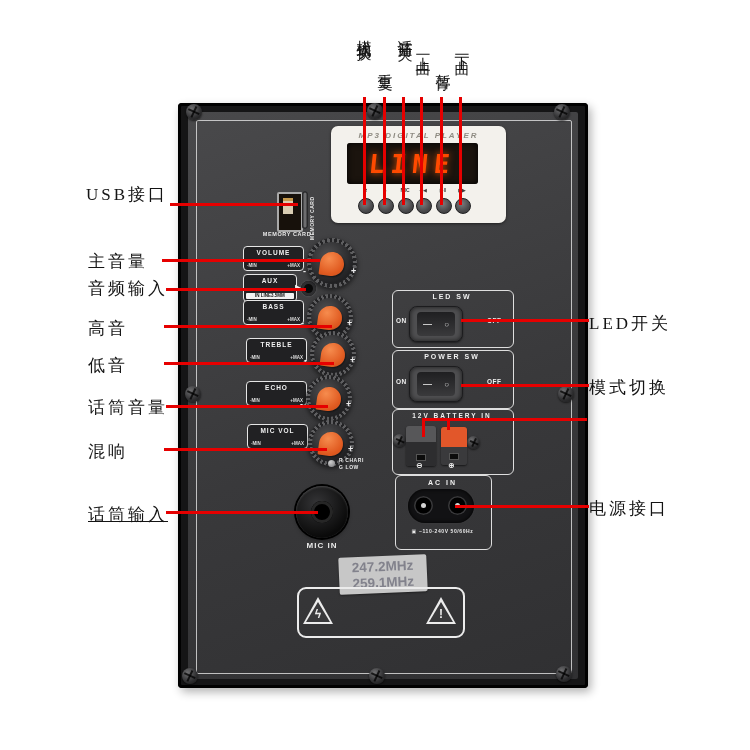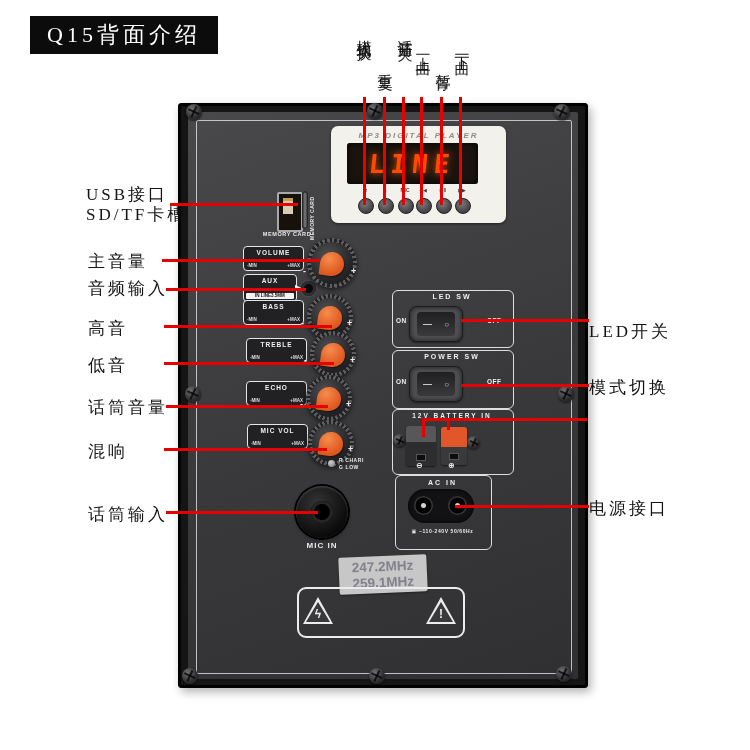--- a/index.html
+++ b/index.html
@@ -126,23 +126,20 @@
   .warn-tri-inner{position:absolute;left:3px;top:5px;width:24px;height:20px;
     clip-path:polygon(50% 0,100% 100%,0 100%);background:#39393b;}
   .warn-glyph{position:absolute;left:0;right:0;bottom:0;text-align:center;color:#ececec;
     font-size:12px;font-weight:bold;line-height:20px;}
 </style>
 </head>
 <body>
 
 <div class="stage">
 
-  <div class="title-box">
-    <span>Q15背面介绍</span>
-  </div>
 
   <div class="panel-outer"></div>
   <div class="panel-inner"></div>
   <div class="pinstripe"></div>
 
   <div class="screw" style="left:186px;top:104px;"></div>
   <div class="screw" style="left:367px;top:103px;"></div>
   <div class="screw" style="left:554px;top:104px;"></div>
   <div class="screw" style="left:185px;top:386px;"></div>
   <div class="screw" style="left:558px;top:386px;"></div>
@@ -327,45 +324,44 @@
   <div class="vlabel" style="left:433px;top:62px;">暂停</div>
   <div class="vlabel" style="left:452px;top:45px;">下一曲</div>
   <div class="redline-v" style="left:363px;top:97px;height:108px;"></div>
   <div class="redline-v" style="left:383px;top:97px;height:108px;"></div>
   <div class="redline-v" style="left:402px;top:97px;height:108px;"></div>
   <div class="redline-v" style="left:420px;top:97px;height:108px;"></div>
   <div class="redline-v" style="left:440px;top:97px;height:108px;"></div>
   <div class="redline-v" style="left:459px;top:97px;height:108px;"></div>
 
   <div class="hlabel" style="left:86px;top:183px;">USB接口</div>
-  <div class="hlabel" style="left:86px;top:203px;">SD/TF卡槽</div>
   <div class="redline-h" style="left:170px;top:203px;width:128px;"></div>
 
   <div class="hlabel" style="left:88px;top:250px;">主音量</div>
   <div class="redline-h" style="left:162px;top:259px;width:158px;"></div>
 
   <div class="hlabel" style="left:88px;top:277px;">音频输入</div>
   <div class="redline-h" style="left:166px;top:288px;width:140px;"></div>
 
   <div class="hlabel" style="left:88px;top:317px;">高音</div>
   <div class="redline-h" style="left:164px;top:325px;width:168px;"></div>
 
   <div class="hlabel" style="left:88px;top:354px;">低音</div>
   <div class="redline-h" style="left:164px;top:362px;width:170px;"></div>
 
   <div class="hlabel" style="left:88px;top:396px;">话筒音量</div>
   <div class="redline-h" style="left:166px;top:405px;width:162px;"></div>
 
   <div class="hlabel" style="left:88px;top:440px;">混响</div>
   <div class="redline-h" style="left:164px;top:448px;width:163px;"></div>
 
-  <div class="hlabel" style="left:88px;top:503px;">话筒输入</div>
+  <div class="hlabel" style="left:88px;top:503px;text-decoration:underline;">话筒输入</div>
   <div class="redline-h" style="left:166px;top:511px;width:152px;"></div>
 
-  <div class="hlabel" style="left:589px;top:320px;font-family:Liberation Serif, serif;">LED开关</div>
+  <div class="hlabel" style="left:589px;top:312px;font-family:Liberation Serif, serif;">LED开关</div>
   <div class="redline-h" style="left:461px;top:319px;width:128px;"></div>
 
   <div class="hlabel" style="left:589px;top:376px;">模式切换</div>
   <div class="redline-h" style="left:461px;top:384px;width:128px;"></div>
 
   <div class="redline-h" style="left:422px;top:418px;width:165px;"></div>
   <div class="redline-v" style="left:422px;top:420px;height:17px;"></div>
   <div class="redline-v" style="left:447px;top:420px;height:10px;"></div>
 
   <div class="hlabel" style="left:589px;top:497px;">电源接口</div>

